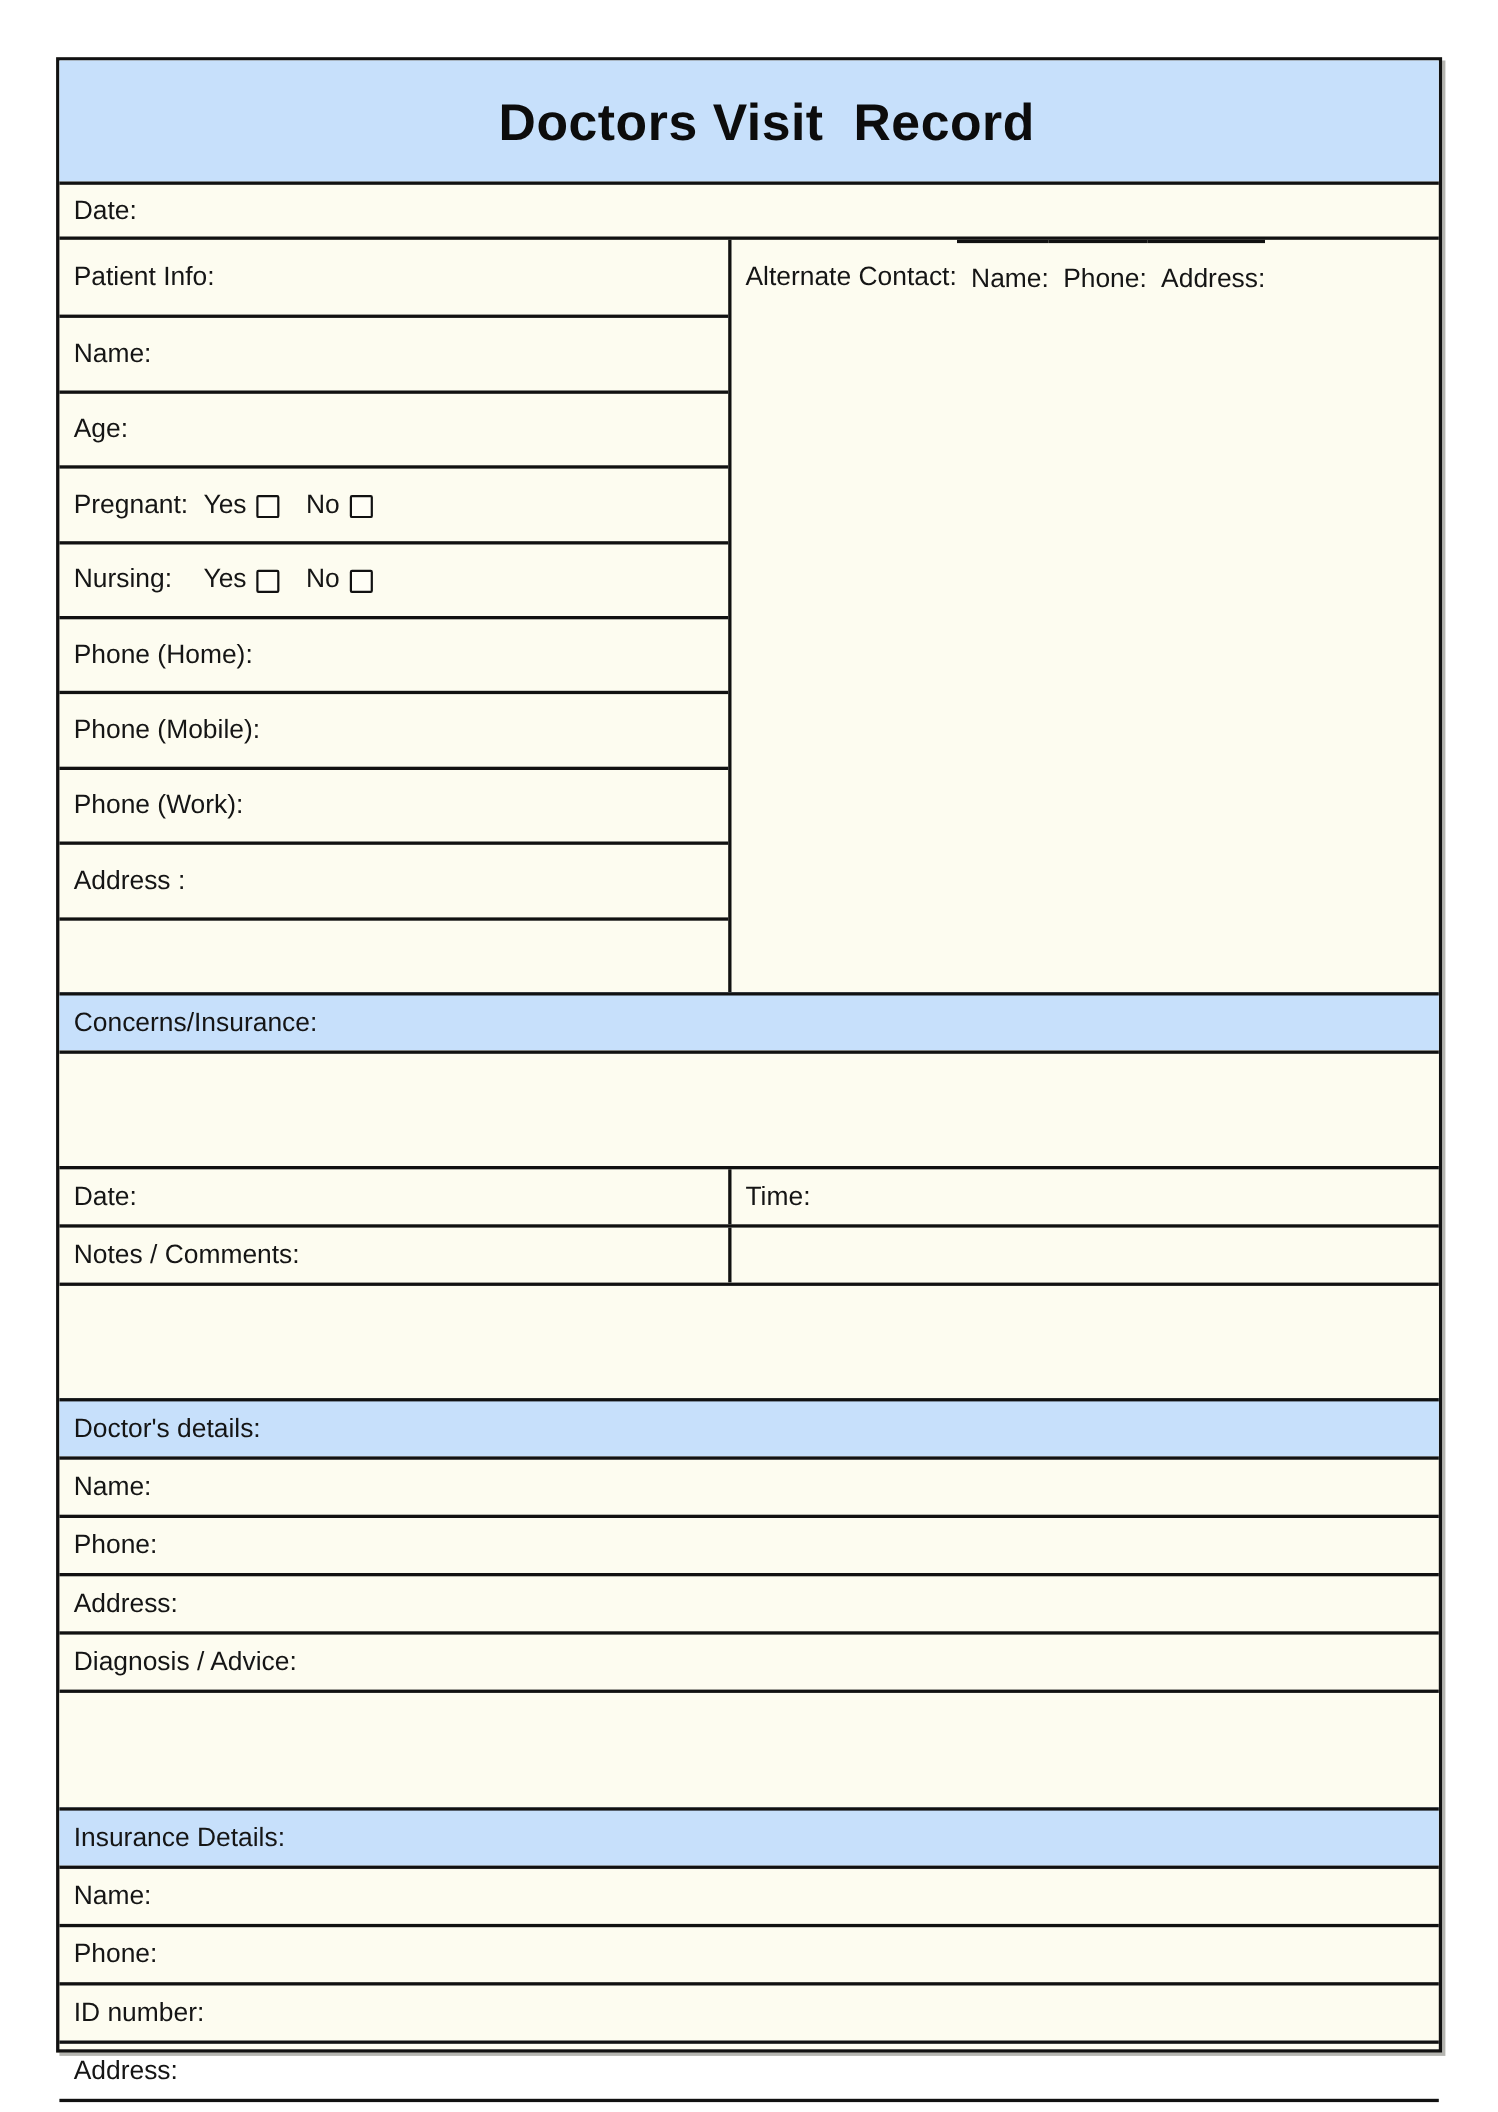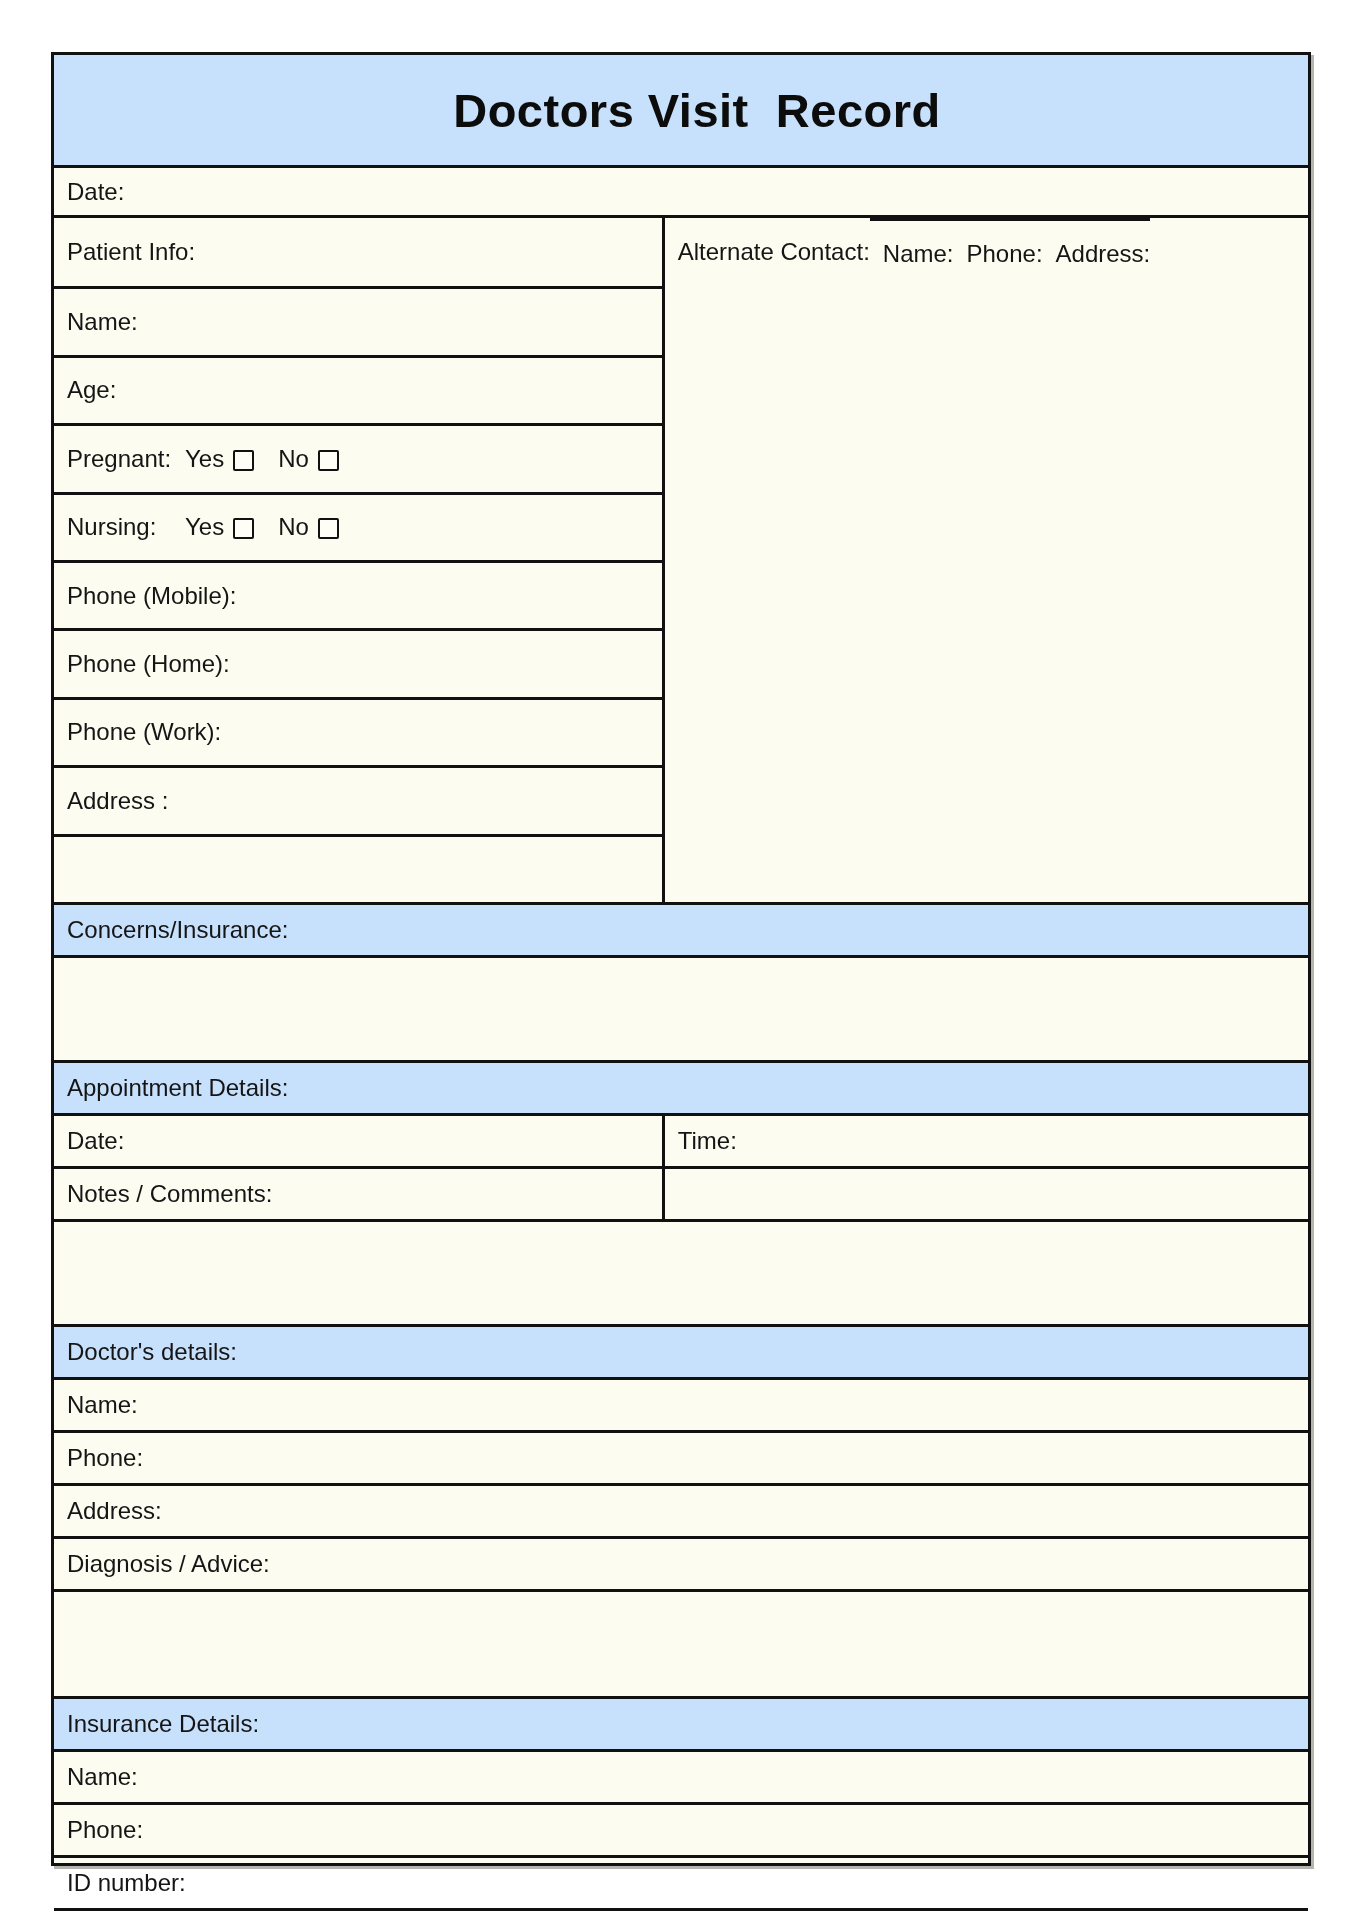--- a/index.html
+++ b/index.html
@@ -99,24 +99,24 @@
         <span class="checkbox"></span>
       </div>
       <div class="cell">
         <span class="label cb-label">Nursing:</span>
         <span class="label">Yes</span>
         <span class="checkbox"></span>
         <span class="label cb-no">No</span>
         <span class="checkbox"></span>
       </div>
       <div class="cell">
-        <span class="label">Phone (Mobile):</span>
+        <span class="label">Phone (Home):</span>
       </div>
       <div class="cell">
-        <span class="label">Phone (Home):</span>
+        <span class="label">Phone (Mobile):</span>
       </div>
       <div class="cell">
         <span class="label">Phone (Work):</span>
       </div>
       <div class="cell">
         <span class="label">Address :</span>
       </div>
       <div class="cell"></div>
     </div>
     <div class="pg-right">
@@ -134,23 +134,20 @@
       </div>
       <div class="fill"></div>
     </div>
   </div>
 
   <div class="section-header">
     <span class="label">Concerns/Insurance:</span>
   </div>
   <div class="write-area"></div>
 
-  <div class="section-header">
-    <span class="label">Appointment Details:</span>
-  </div>
   <div class="two-col">
     <div class="tc-left">
       <span class="label">Date:</span>
     </div>
     <div class="tc-right">
       <span class="label">Time:</span>
     </div>
   </div>
   <div class="two-col">
     <div class="tc-left">

